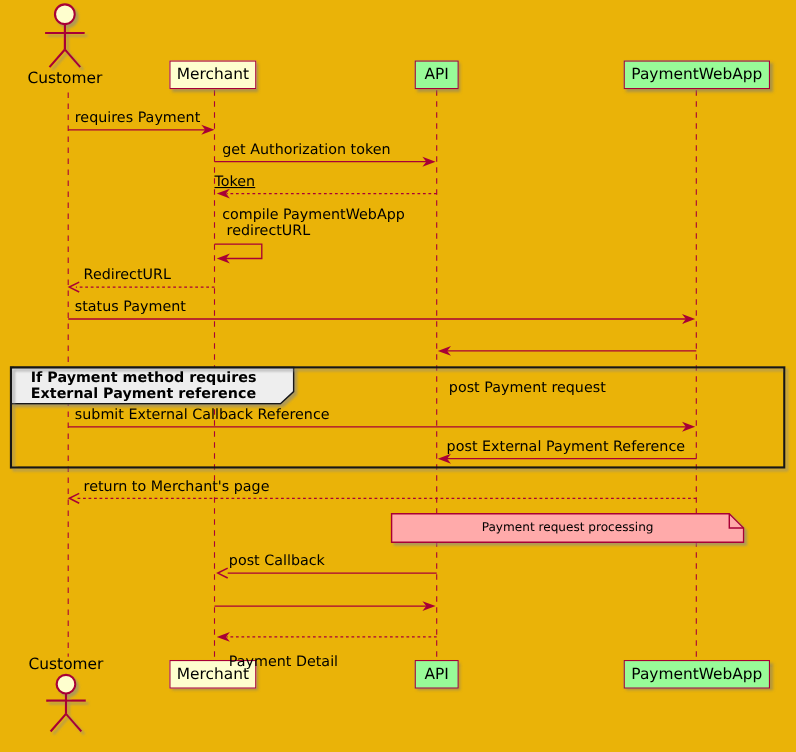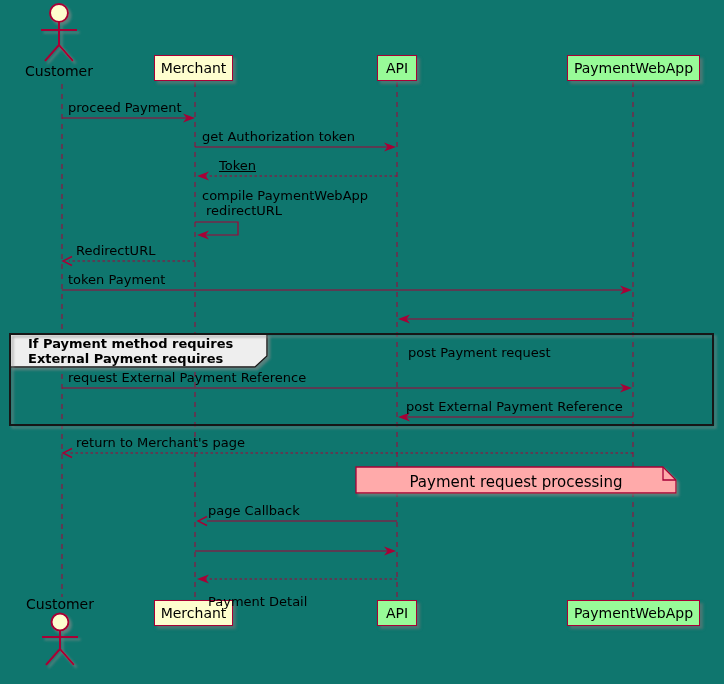--- a/index.html
+++ b/index.html
@@ -1,17 +1,17 @@
 <!DOCTYPE html>
 <html style="--accent: #A80036; --participant-yellow: #FEFECE; --participant-green: #98FB98; --note-pink: #FFAAAA; --group-header-bg: #EEEEEE;"><head>
 <meta charset="utf-8">
 <style>
   html,body{margin:0;padding:0;background:#ffffff;}
   #canvas{
-    position:relative;width:724px;height:684px;background:#0f766e;overflow:hidden;
+    position:relative;width:724px;height:684px;background:#eab308;overflow:hidden;
     font-family:"DejaVu Sans","Liberation Sans",sans-serif;color:#000;
   }
   svg{position:absolute;left:0;top:0;}
   
   .ll{stroke:var(--accent,#A80036);stroke-width:1;stroke-dasharray:5 5;fill:none;}
   .ar{stroke:var(--accent,#A80036);stroke-width:1.2;fill:none;}
   .ard{stroke:var(--accent,#A80036);stroke-width:1.2;fill:none;stroke-dasharray:2.5 2.5;}
   .ah{fill:var(--accent,#A80036);stroke:none;}
   .aho{stroke:var(--accent,#A80036);stroke-width:1.4;fill:none;}
   .actor{stroke:var(--accent,#A80036);stroke-width:2;fill:none;}
@@ -25,21 +25,21 @@
     position:absolute;height:26px;border:1.6px solid var(--accent,#A80036);
     background:var(--participant-yellow,#FEFECE);
     display:flex;align-items:center;justify-content:center;
     font-size:14px;box-shadow:2.5px 2.5px 2.5px rgba(120,120,120,0.55);
     box-sizing:border-box;
   }
   .pbox.green{background:var(--participant-green,#98FB98);}
   .msg{position:absolute;font-size:13px;white-space:nowrap;line-height:15px;}
   .actor-label{position:absolute;width:100px;text-align:center;font-size:14px;white-space:nowrap;}
   .group-title{position:absolute;font-size:13px;font-weight:bold;white-space:nowrap;line-height:15px;text-align:center;}
-  .note-label{position:absolute;left:356px;top:473px;width:320px;text-align:center;font-size:15px;white-space:nowrap;}
+  .note-label{position:absolute;left:356px;top:473px;width:320px;text-align:center;font-size:11px;white-space:nowrap;}
 </style>
 </head>
 <body>
 
 <div id="canvas">
 
   <svg width="724" height="684" viewBox="0 0 724 684">
     <defs>
       <filter id="ds" x="-20%" y="-20%" width="150%" height="150%">
         <feDropShadow dx="2.5" dy="2.5" stdDeviation="1.2" flood-color="#888888" flood-opacity="0.6"></feDropShadow>
@@ -135,32 +135,32 @@
   <div class="actor-label" style="left:10px;top:596px;">Customer</div>
 
   <div class="pbox" style="left:154px;top:55px;width:79px;">Merchant</div>
   <div class="pbox green" style="left:377px;top:55px;width:40px;">API</div>
   <div class="pbox green" style="left:567px;top:55px;width:133px;">PaymentWebApp</div>
 
   <div class="pbox" style="left:154px;top:600px;width:79px;">Merchant</div>
   <div class="pbox green" style="left:377px;top:600px;width:40px;">API</div>
   <div class="pbox green" style="left:567px;top:600px;width:133px;">PaymentWebApp</div>
 
-  <div class="msg" style="left:68px;top:100px;">proceed Payment</div>
+  <div class="msg" style="left:68px;top:100px;">requires Payment</div>
   <div class="msg" style="left:202px;top:129px;">get Authorization token</div>
-  <div class="msg" style="left:219px;top:158px;text-decoration:underline;">Token</div>
+  <div class="msg" style="left:195px;top:158px;text-decoration:underline;">Token</div>
   <div class="msg" style="left:202px;top:188px;">compile PaymentWebApp</div>
   <div class="msg" style="left:206px;top:203px;">redirectURL</div>
   <div class="msg" style="left:76px;top:243px;">RedirectURL</div>
-  <div class="msg" style="left:68px;top:272px;">token Payment</div>
+  <div class="msg" style="left:68px;top:272px;">status Payment</div>
   <div class="msg" style="left:408px;top:301px;margin-top:44px;">post Payment request</div>
-  <div class="msg" style="left:68px;top:370px;">request External Payment Reference</div>
+  <div class="msg" style="left:68px;top:370px;">submit External Callback Reference</div>
   <div class="msg" style="left:76px;top:435px;">return to Merchant's page</div>
   <div class="msg" style="left:406px;top:399px;">post External Payment Reference</div>
-  <div class="msg" style="left:208px;top:503px;">page Callback</div>
+  <div class="msg" style="left:208px;top:503px;">post Callback</div>
   <div class="msg" style="left:208px;top:594px;">Payment Detail</div>
 
   <div class="group-title" style="left:28px;top:336px;">If Payment method requires</div>
-  <div class="group-title" style="left:28px;top:351px;">External Payment requires</div>
+  <div class="group-title" style="left:28px;top:351px;">External Payment reference</div>
 
   <div class="note-label">Payment request processing</div>
 
 </div>
 
 </body></html>

